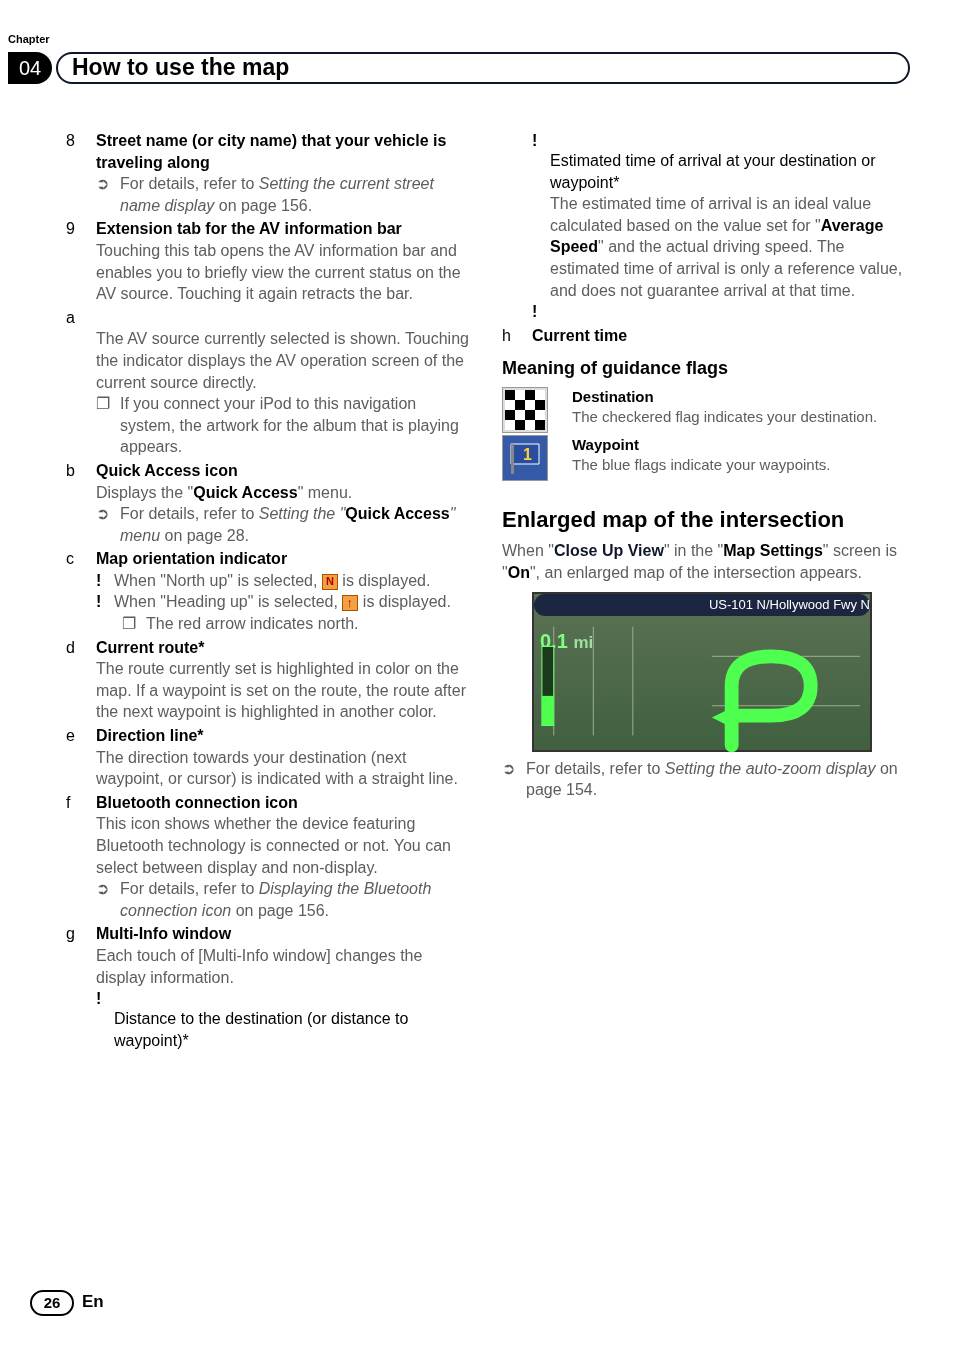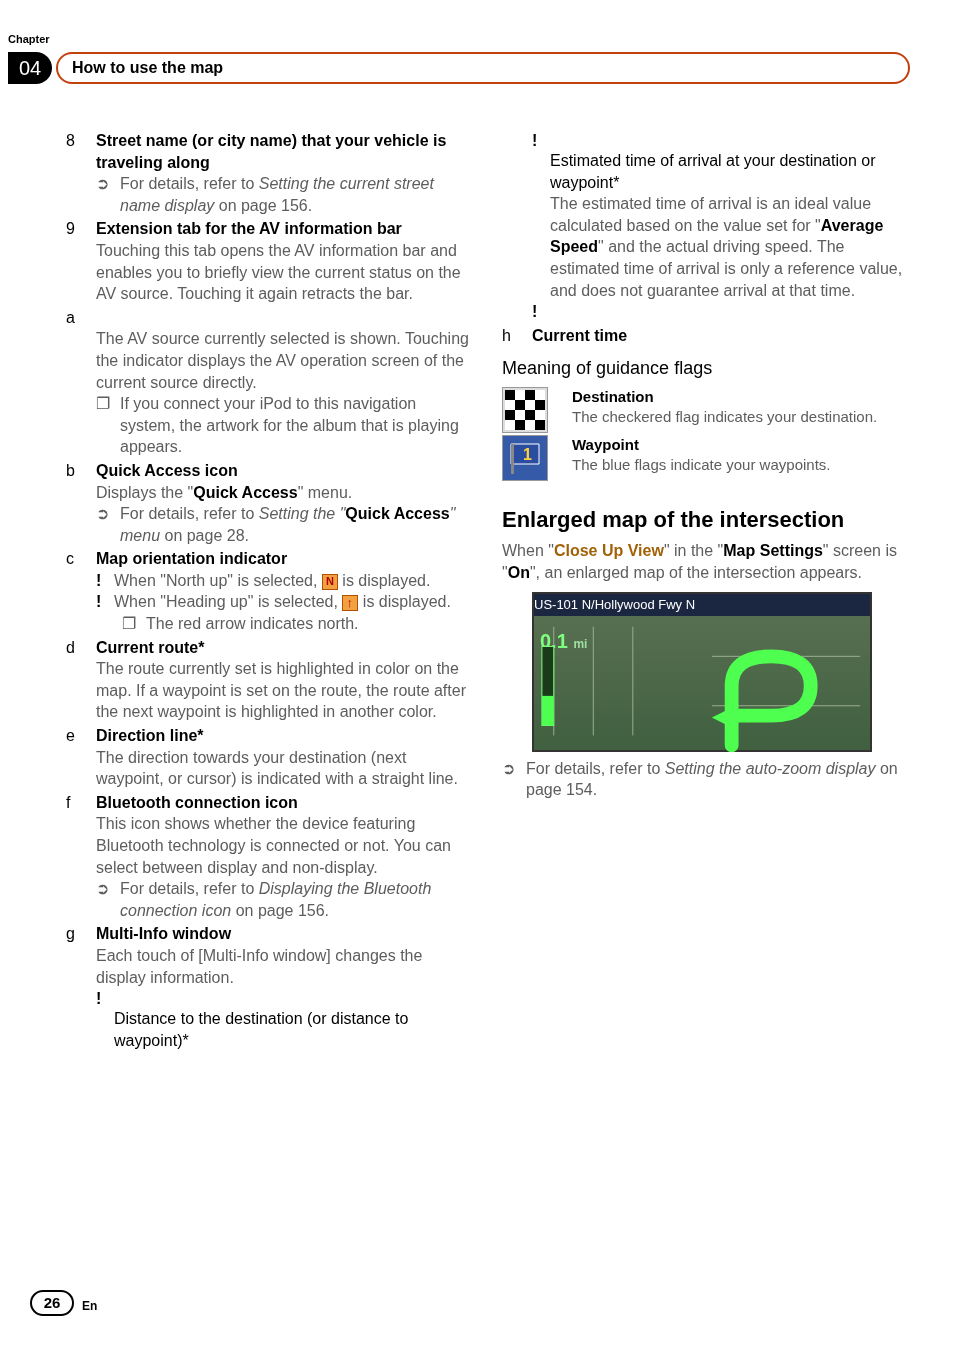--- a/index.html
+++ b/index.html
@@ -36,27 +36,27 @@
     justify-content: center;
     border-top-right-radius: 16px;
     border-bottom-right-radius: 16px;
   }
   .title-pill {
     position: absolute;
     top: 52px;
     left: 56px;
     right: 44px;
     height: 32px;
-    border: 2px solid #c2410c;
+    border: 2px solid #0f172a;
     border-radius: 16px;
     display: flex;
     align-items: center;
     padding-left: 14px;
     font-weight: bold;
-    font-size: 16px;
+    font-size: 23px;
   }
   .content {
     position: absolute;
     top: 130px;
     left: 66px;
     right: 44px;
     bottom: 80px;
     columns: 2;
     column-gap: 28px;
     font-size: 16px;
@@ -69,50 +69,50 @@
   .sub { display: flex; gap: 8px; margin-left: 30px; color: #5d5d5d; }
   .sub-icon { flex: 0 0 16px; }
   .sub2 { display: flex; gap: 8px; margin-left: 56px; color: #5d5d5d; }
   .bullet { display: flex; gap: 8px; margin-left: 30px; color: #5d5d5d; }
   .bullet-dot { flex: 0 0 10px; font-weight: bold; color: #000; }
   .bullet-bold-row { display:flex; gap:8px; margin-left:30px; }
   .bullet-bold-row .lbl { font-weight:normal;margin-top:20px; }
   .italic { font-style: italic; }
   .bold { font-weight: bold; }
   .gray { color: #5d5d5d; }
-  .h3 { font-weight: normal; font-size: 18px; margin-top: 10px; margin-bottom: 6px; }
+  .h3 { font-weight: bold; font-size: 18px; margin-top: 10px; margin-bottom: 6px; }
   .h2 { font-weight: bold; font-size: 22px; margin-top: 24px; margin-bottom: 6px; }
   .flag-row { display: flex; gap: 24px; margin-bottom: 2px; }
   .flag-img { flex: 0 0 46px; height: 46px; border:1px solid #999; background:#ddd; display:flex; align-items:center; justify-content:center; }
   .flag-img svg { width: 40px; height: 40px; }
   .flag-text { flex: 1; font-size: 15px; }
   .flag-text .ft-title { font-weight: bold; }
   .flag-text .ft-body { color:#5d5d5d; }
   .screenshot {
     margin: 8px 0 6px 30px;
     width: 340px; height: 160px;
     border: 2px solid #333;
     background: linear-gradient(#5b7253,#406040);
     position: relative;
     color:#fff; font-size:13px;
   }
-  .screenshot .topbar { height:22px; background:#1b2640; display:flex; align-items:center; justify-content:flex-start; font-size:13px; }
+  .screenshot .topbar { height:22px; background:#1b2640; display:flex; align-items:center; justify-content:flex-end; font-size:13px;border-radius:11px; }
   .screenshot .dist { position:absolute; top:34px; left:6px; color:#7fff7f; font-size:20px; font-weight:bold; }
   .footer-page {
     position: absolute;
     bottom: 36px;
     left: 30px;
     width: 44px; height: 26px;
     border: 2px solid #000;
     border-radius: 14px;
     display:flex; align-items:center; justify-content:center;
     font-weight:bold; font-size:15px;
   }
   .footer-en {
-    position: absolute; bottom: 38px; left: 82px; font-size: 12px; font-weight:bold;text-align:right;
+    position: absolute; bottom: 38px; left: 82px; font-size: 17px; font-weight:bold;text-align:right;
   }
   .inline-icon { display:inline-block; width:16px; height:16px; vertical-align:middle; background:#f2a040; border:1px solid #b05000; position:relative; }
   .inline-icon.n::after { content:'N'; position:absolute; top:-1px; left:3px; font-size:11px; font-weight:bold; color:#b00000; }
   .inline-icon.h::after { content:'↑'; position:absolute; top:-2px; left:3px; font-size:13px; font-weight:bold; color:#b00000; }
   .colbreak { break-after: column; }
 </style>
 </head>
 <body>
 
 <div class="chapter-bar">Chapter</div>
@@ -276,28 +276,28 @@
     </div>
     <div class="flag-text">
         <div class="ft-title">Waypoint</div>
         <div class="ft-body">The blue flags indicate your waypoints.</div>
       </div>
   </div>
 
 
   <div class="h2">Enlarged map of the intersection</div>
   <div class="gray">
-    <span>When "</span><span class="bold" style="color:#a16207">Close Up View</span><span>" in the "</span><span class="bold" style="color:#000">Map Settings</span><span>" screen is "</span><span class="bold" style="color:#000">On</span><span>", an enlarged map of the intersection appears.</span>
+    <span>When "</span><span class="bold" style="color:#0f172a">Close Up View</span><span>" in the "</span><span class="bold" style="color:#000">Map Settings</span><span>" screen is "</span><span class="bold" style="color:#000">On</span><span>", an enlarged map of the intersection appears.</span>
   </div>
 
   <div class="screenshot">
     <div class="topbar">
         <span>US-101 N/Hollywood Fwy N</span>
       </div>
-    <div class="dist"><span>0.1</span> <span style="font-size:12px;color:#9fdf9f">mi</span></div>
+    <div class="dist"><span>0.1</span> <span style="font-size:17px;color:#9fdf9f">mi</span></div>
     <svg style="position:absolute;top:22px;left:0;width:100%;height:138px" viewBox="0 0 340 138">
       <rect x="0" y="0" width="340" height="138" fill="none"></rect>
       <path d="M20 120 L20 10 M60 120 L60 10 M100 120 L100 10 M330 40 L180 40 M330 90 L180 90" stroke="#9ab090" stroke-width="1"></path>
       <rect x="8" y="30" width="12" height="80" fill="#1a3a1a" stroke="#7fff7f"></rect>
       <rect x="8" y="80" width="12" height="30" fill="#4fff4f"></rect>
       <path d="M200 130 L200 70 Q200 40 240 40 Q280 40 280 70 Q280 100 240 100 L200 100" fill="none" stroke="#4fff4f" stroke-width="14" stroke-linecap="round"></path>
       <polygon points="200,92 200,112 180,102" fill="#4fff4f"></polygon>
     </svg>
   </div>
 

